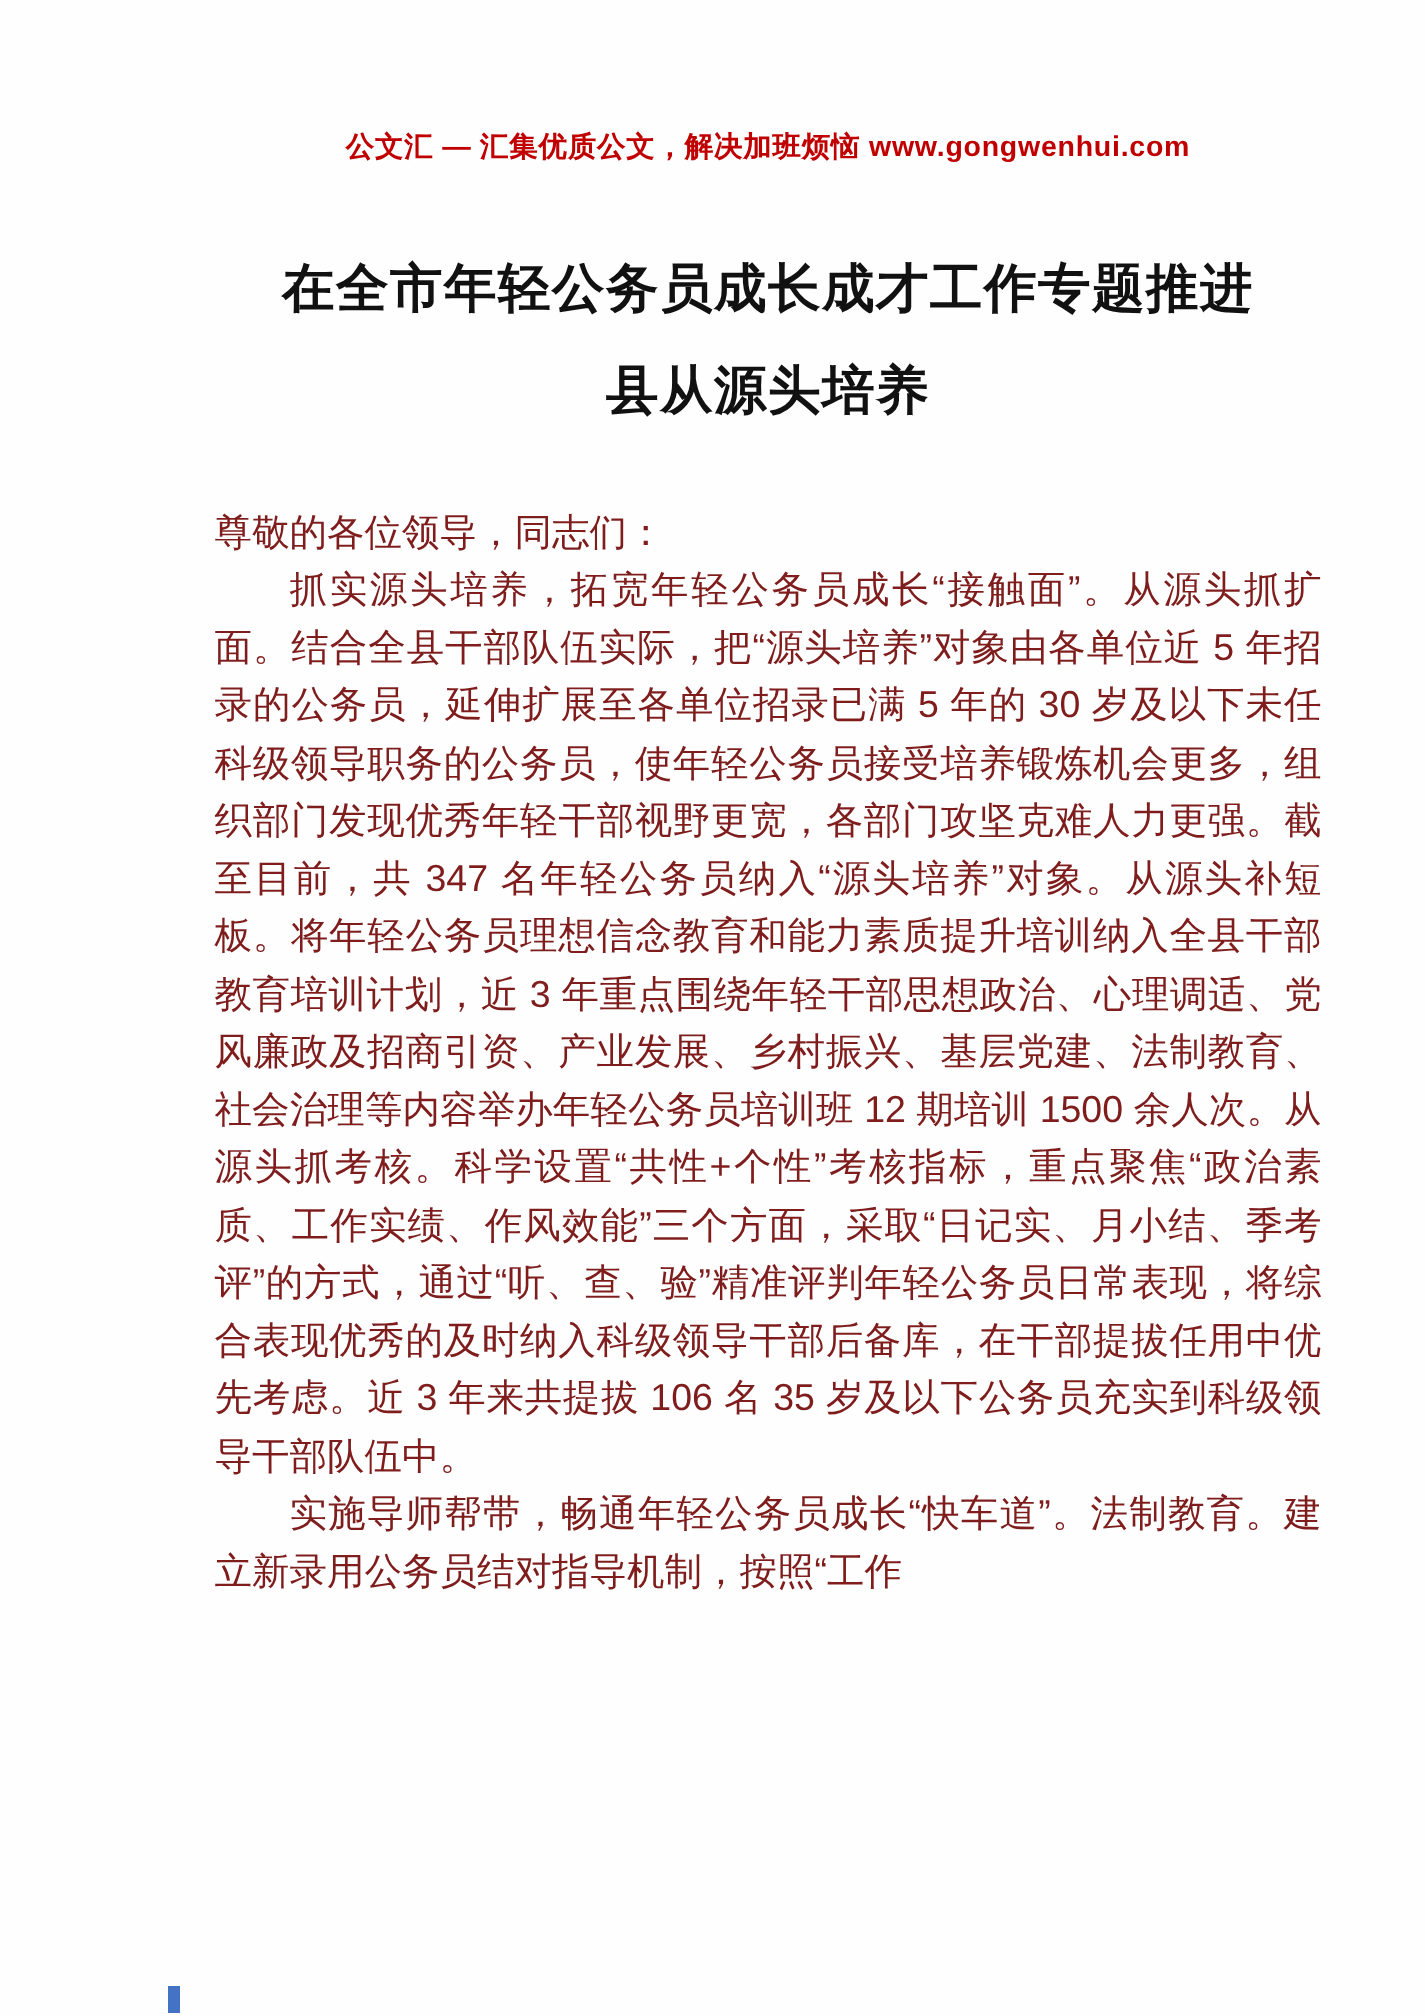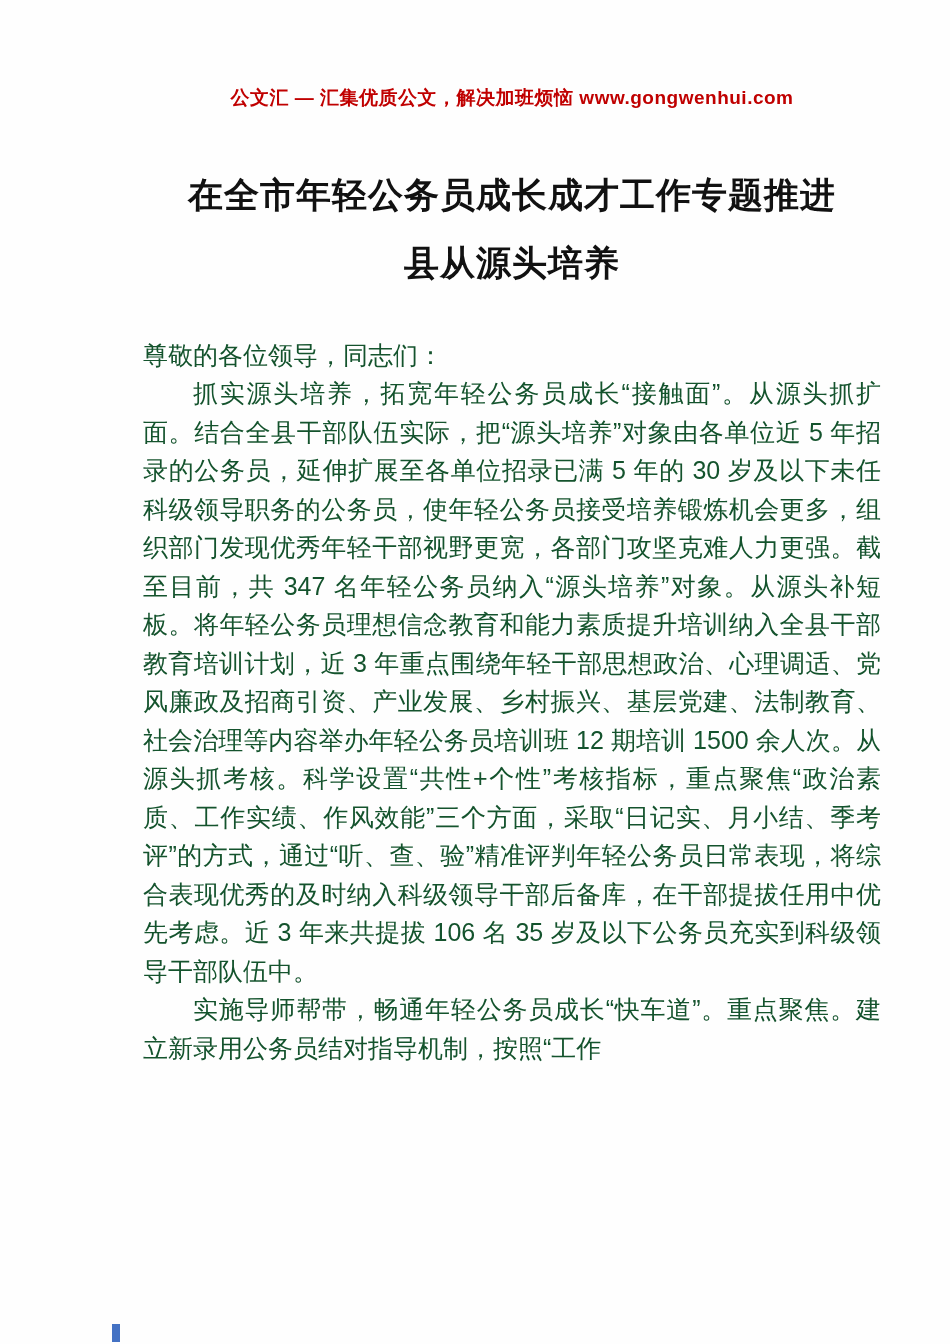--- a/index.html
+++ b/index.html
@@ -31,26 +31,26 @@
   }
   .doc-title {
     text-align: center;
     font-size: 35px;
     font-weight: 700;
     color: #111111;
     line-height: 1.95;
     letter-spacing: 1px;
     margin-bottom: 38px;
   }
-  .doc-title .title-line { display: block; }
+  .doc-title .title-line { display: block; font-family: Liberation Mono, monospace; }
   .doc-body {
     font-size: 25px;
     line-height: 38.5px;
     text-align: justify;
-    color: #14532d;
+    color: #7f1d1d;
   }
   .para { margin: 0; }
   .para.indent { text-indent: 2em; }
   .corner-artifact {
     position: absolute;
     left: 112px;
     bottom: 2px;
     width: 8px;
     height: 18px;
     background: #4472c4;
@@ -64,18 +64,18 @@
   <div class="site-header">公文汇 — 汇集优质公文，解决加班烦恼 www.gongwenhui.com</div>
 
   <h1 class="doc-title">
     <span class="title-line">在全市年轻公务员成长成才工作专题推进</span>
     <span class="title-line">县从源头培养</span>
   </h1>
 
   <div class="doc-body">
       <p class="para">尊敬的各位领导，同志们：</p>
       <p class="para indent">抓实源头培养，拓宽年轻公务员成长“接触面”。从源头抓扩面。结合全县干部队伍实际，把“源头培养”对象由各单位近 5 年招录的公务员，延伸扩展至各单位招录已满 5 年的 30 岁及以下未任科级领导职务的公务员，使年轻公务员接受培养锻炼机会更多，组织部门发现优秀年轻干部视野更宽，各部门攻坚克难人力更强。截至目前，共 347 名年轻公务员纳入“源头培养”对象。从源头补短板。将年轻公务员理想信念教育和能力素质提升培训纳入全县干部教育培训计划，近 3 年重点围绕年轻干部思想政治、心理调适、党风廉政及招商引资、产业发展、乡村振兴、基层党建、法制教育、社会治理等内容举办年轻公务员培训班 12 期培训 1500 余人次。从源头抓考核。科学设置“共性+个性”考核指标，重点聚焦“政治素质、工作实绩、作风效能”三个方面，采取“日记实、月小结、季考评”的方式，通过“听、查、验”精准评判年轻公务员日常表现，将综合表现优秀的及时纳入科级领导干部后备库，在干部提拔任用中优先考虑。近 3 年来共提拔 106 名 35 岁及以下公务员充实到科级领导干部队伍中。</p>
-      <p class="para indent">实施导师帮带，畅通年轻公务员成长“快车道”。重点聚焦。建立新录用公务员结对指导机制，按照“工作</p>
+      <p class="para indent">实施导师帮带，畅通年轻公务员成长“快车道”。法制教育。建立新录用公务员结对指导机制，按照“工作</p>
     </div>
 
   <div class="corner-artifact"></div>
 
 </div>
 
 </body></html>

